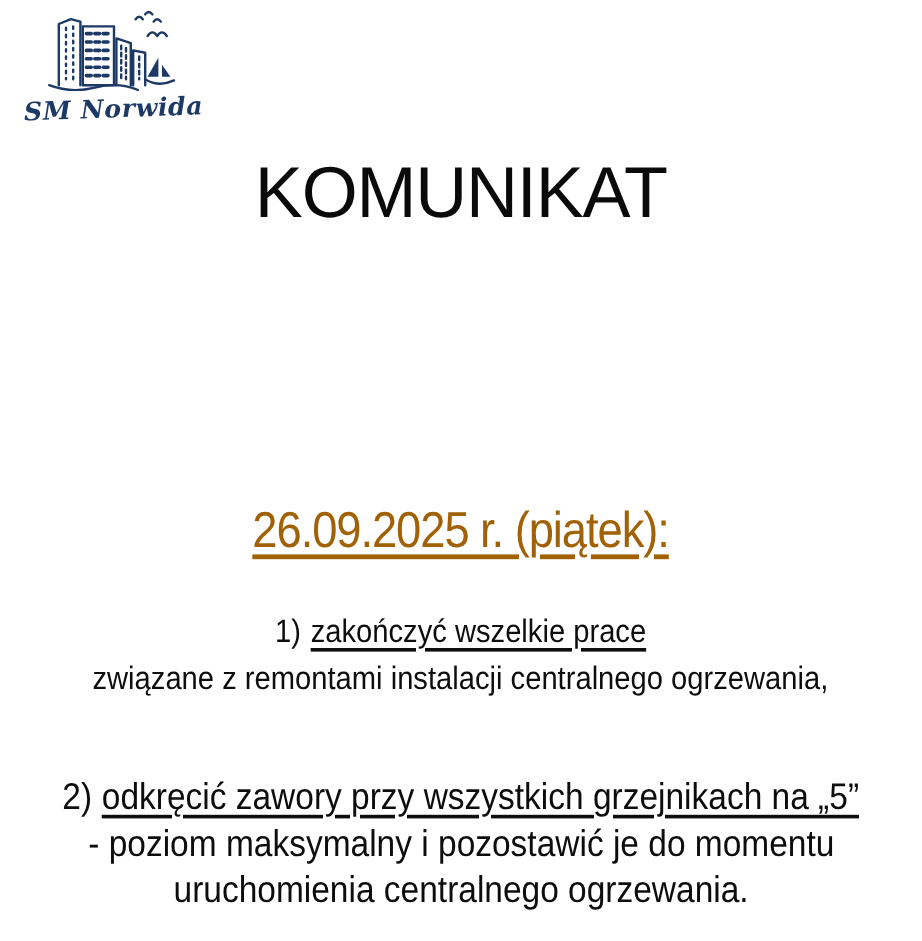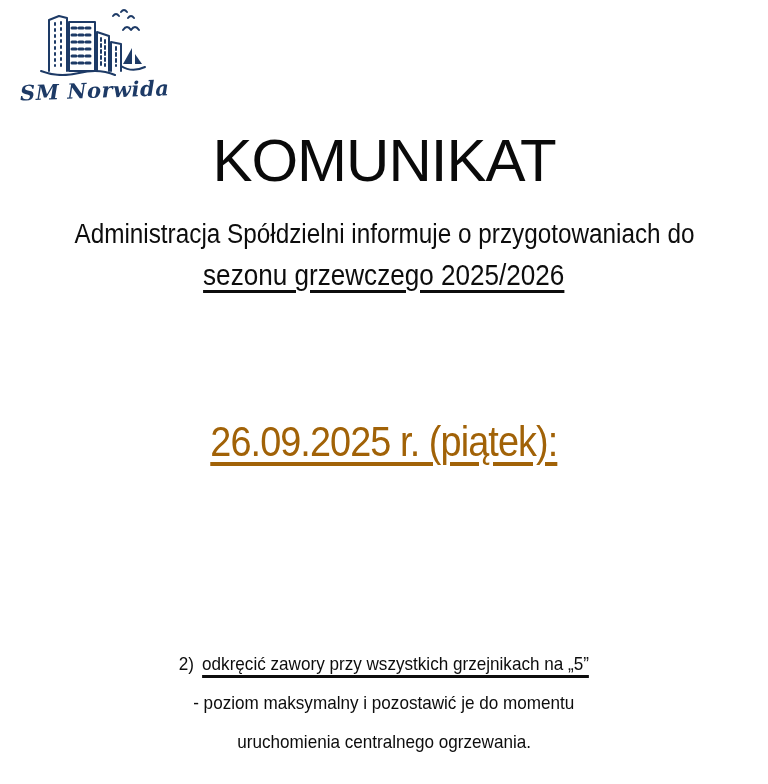--- a/index.html
+++ b/index.html
@@ -65,21 +65,21 @@
   .date-block {
     top: 418px;
     font-size: 42px;
     letter-spacing: -1px;
   }
   .date-block .u {
     text-decoration-thickness: 3.5px;
     text-underline-offset: 6px;
   }
   .item1-block { top: 507px; font-size: 27px; line-height: 39px; }
-  .item2-block { top: 644px; font-size: 19px; line-height: 39px; }
+  .item2-block { top: 644px; font-size: 31px; line-height: 39px; }
   .item-number { margin-right: 9px; }
 </style>
 </head>
 <body>
 
 <div class="page">
 
   <div class="logo">
     <svg width="122" height="68" viewBox="0 0 122 68" fill="none" stroke="#1d3a66" stroke-width="2" stroke-linecap="round" stroke-linejoin="round">
 
@@ -109,30 +109,30 @@
       <path d="M106 46 L106 56 L113 56 Z" fill="#1d3a66" stroke="none"></path>
       <path d="M92 58 q11 7 24 1" fill="none"></path>
 
       <path d="M12 63 q18 7 38 2 q20 -5 36 2" fill="none"></path>
     </svg>
     <div class="logo-text">SM Norwida</div>
   </div>
 
   <div class="block title-block">KOMUNIKAT</div>
 
-  <div class="block intro-block">
-    <span class="squeeze">Administracja Spółdzielni informuje o przygotowaniach do</span><br>
-    <span class="squeeze intro-line2 u">sezonu grzewczego 2025/2026</span>
-  </div>
 
 
   <div class="block date-block" style="color:#a16207">
     <span class="squeeze u">26.09.2025 r. (piątek):</span>
   </div>
 
+  <div class="block item1-block">
+    <span class="squeeze"><span class="item-number">1)</span><span class="u">zakończyć wszelkie prace</span></span><br>
+    <span class="squeeze">związane z remontami instalacji centralnego ogrzewania,</span>
+  </div>
 
   <div class="block item2-block">
     <span class="squeeze"><span class="item-number">2)</span><span class="u">odkręcić zawory przy wszystkich grzejnikach na „5”</span></span><br>
     <span class="squeeze">- poziom maksymalny i pozostawić je do momentu</span><br>
     <span class="squeeze">uruchomienia centralnego ogrzewania.</span>
   </div>
 
 </div>
 
 </body></html>

